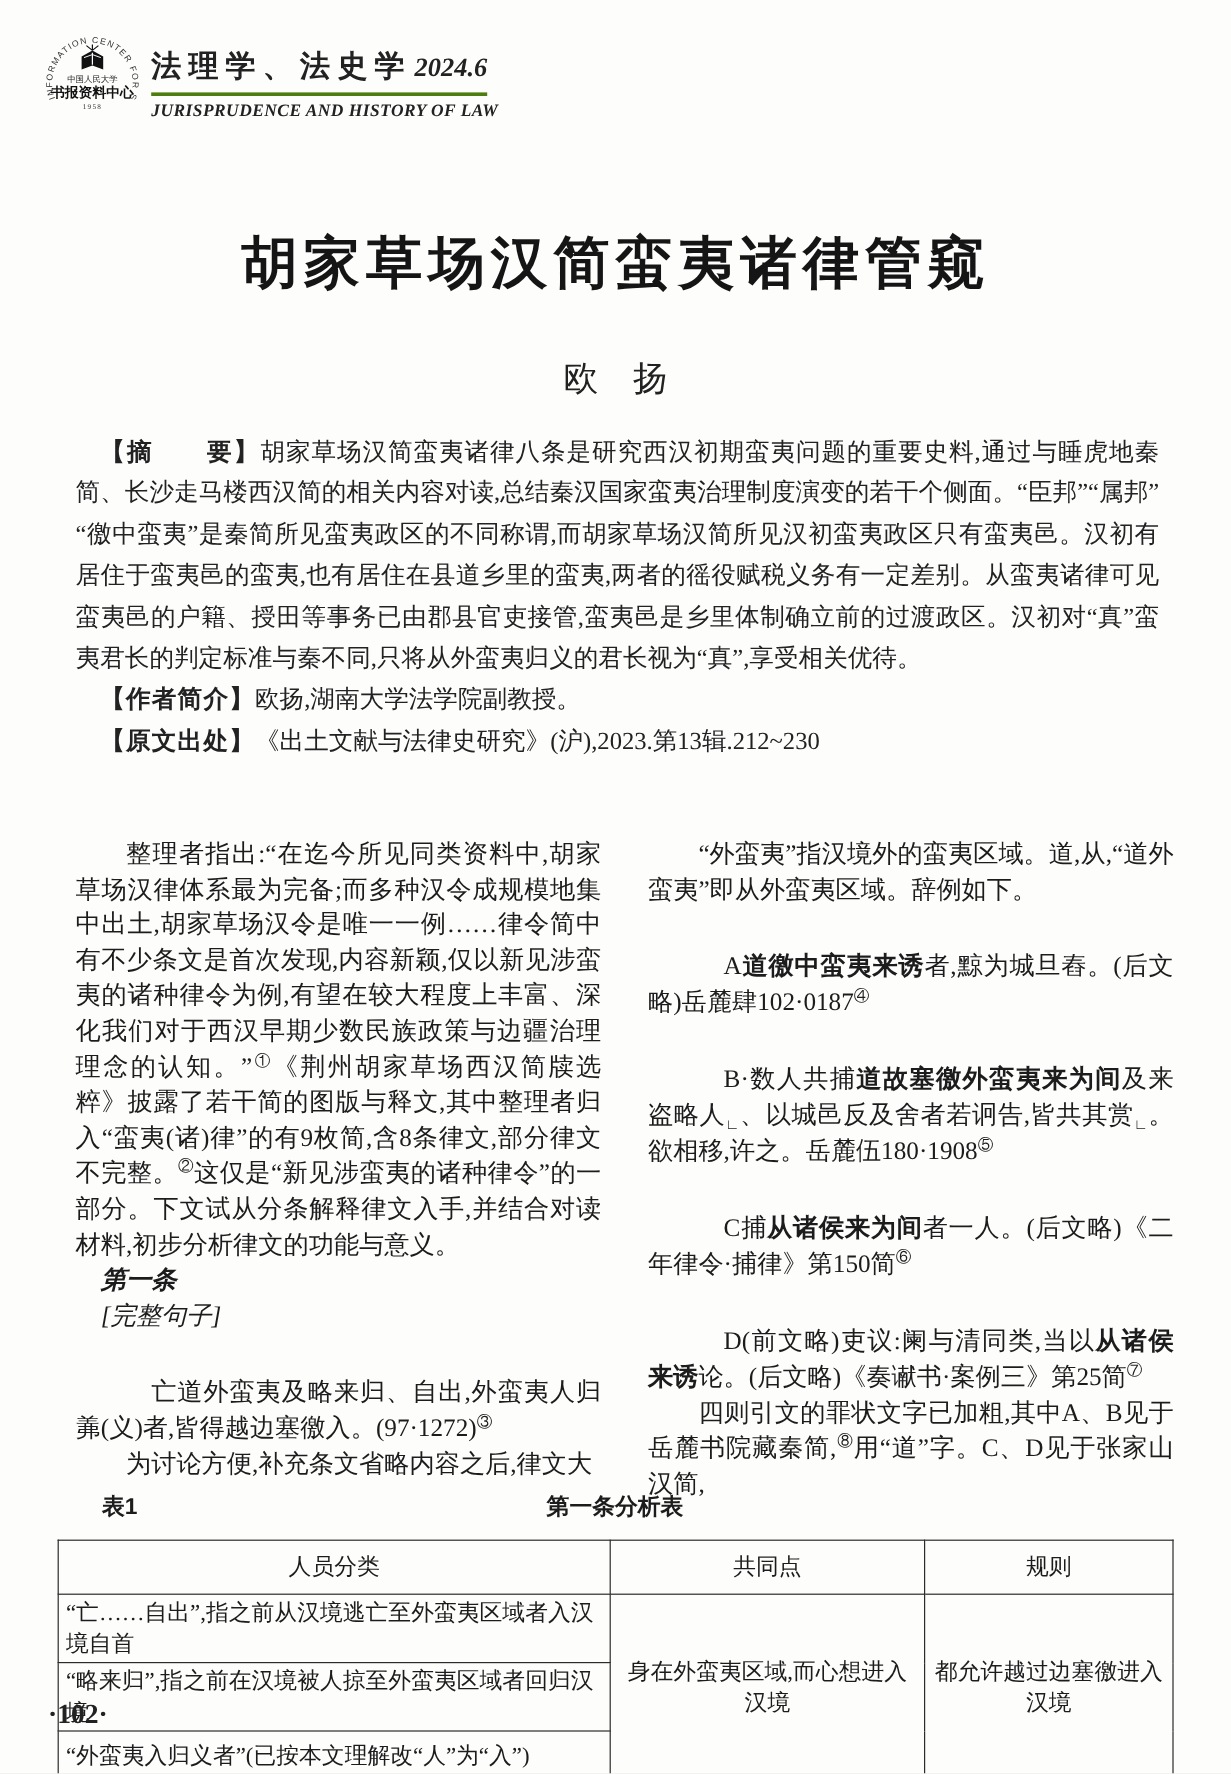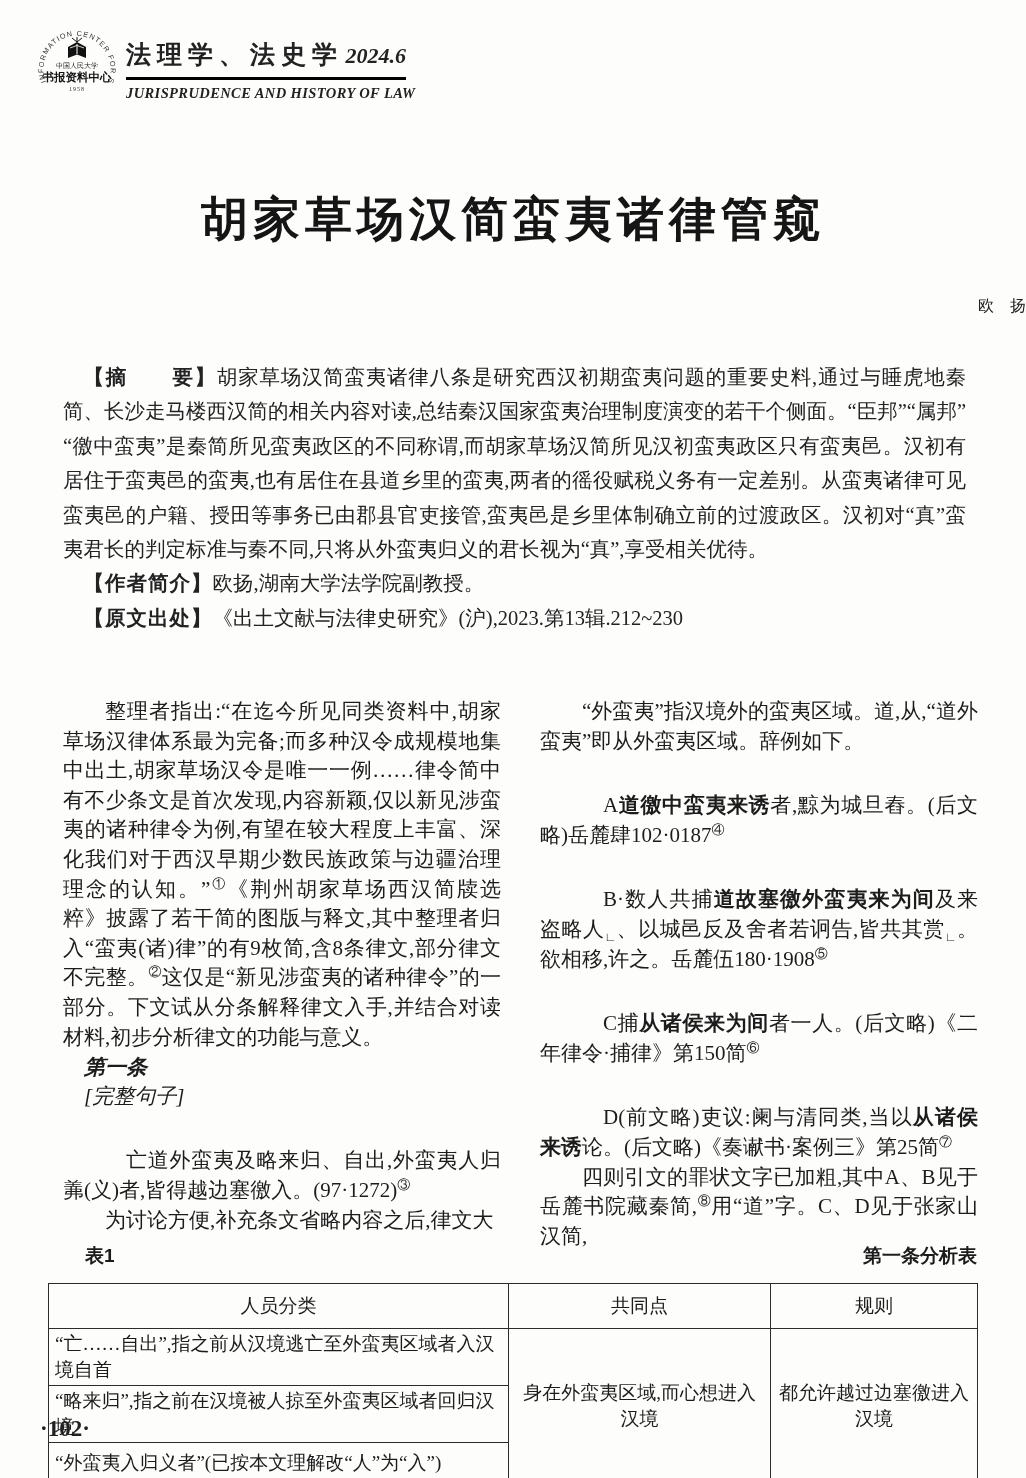--- a/index.html
+++ b/index.html
@@ -5,31 +5,31 @@
   html,body{margin:0;padding:0;background:#e9e9e7;}
   .page{
     position:relative; width:1026px; height:1478px; margin:0 auto;
     background:#fdfdfc; color:#1c1c1c; overflow:hidden;
     font-family:"Liberation Serif", serif;
   }
   
   .hdr-logo{position:absolute; left:34px; top:22px; width:86px; height:86px;}
   .hdr-textblock{position:absolute; left:126px; top:38px; width:280px;}
   .hdr-cnline{display:flex; align-items:baseline; justify-content:space-between;
-    border-bottom:3px solid #000000; padding-bottom:6px;}
+    border-bottom:3px solid #4d7c0f; padding-bottom:6px;}
   .hdr-cn{font-family:"Liberation Sans", sans-serif; font-weight:bold;
     font-size:25px; letter-spacing:6px; color:#222;}
   .hdr-issue{font-style:italic; font-weight:bold; font-size:22px; color:#222;}
   .hdr-en{margin-top:5px; font-style:italic; font-weight:bold; font-size:14.5px;
     letter-spacing:0.4px; color:#222; white-space:nowrap;}
   
   .main-title{position:absolute; left:0; top:188px; width:100%; text-align:center;
     font-size:47px; font-weight:bold; letter-spacing:5px; color:#151515;}
-  .author{position:absolute; left:0; top:296px; width:100%; text-align:right;
-    font-size:16px; color:#222;}
+  .author{position:absolute; left:0; top:296px; width:100%; text-align:center;
+    font-size:29px; color:#222;}
   
   .meta-block{position:absolute; left:63px; top:360px; width:903px;}
   .meta-abstract{margin:0; font-size:20.5px; line-height:34.4px;
     text-align:justify; text-indent:1em; color:#222;}
   .meta-line{margin:0; font-size:20.5px; line-height:34.4px; text-indent:1em; color:#222;}
   .meta-label{font-family:"Liberation Sans", sans-serif; font-weight:bold; letter-spacing:1px;}
   
   .col{position:absolute; top:697px; width:438px;}
   .col-left{left:63px;}
   .col-right{left:540px;}
@@ -38,21 +38,21 @@
   .ind2{text-indent:2em;}
   .ind3{text-indent:3em;margin-top:35px;}
   .hei{font-family:"Liberation Sans", sans-serif; font-weight:bold;}
   .b{font-weight:bold;}
   .sup{font-size:13px; vertical-align:super; line-height:0;}
   .subm{font-size:12px; vertical-align:sub; line-height:0;}
   
   .tbl-caption{position:absolute; left:48px; top:1243px; width:929px; height:30px;}
   .tbl-label{position:absolute; left:37px; top:0; font-family:"Liberation Sans",sans-serif;
     font-weight:bold; font-size:19px;}
-  .tbl-title{position:absolute; left:0; width:100%; text-align:right;
+  .tbl-title{position:absolute; left:0; width:100%; text-align:center;
     font-family:Liberation Mono, monospace; font-weight:bold; font-size:19px;}
   table.an{position:absolute; left:48px; top:1283px; width:929px;
     border-collapse:collapse; table-layout:fixed;}
   table.an th, table.an td{border:1.6px solid #2b2b2b; font-weight:normal;
     font-size:19px; color:#1c1c1c; padding:2px 6px;}
   table.an th{height:40px; text-align:center;}
   table.an td{height:36px;}
   td.c1{text-align:left;}
   td.cc{text-align:center;}
   .w1{width:460px;} .w2{width:262px;} .w3{width:207px;}

